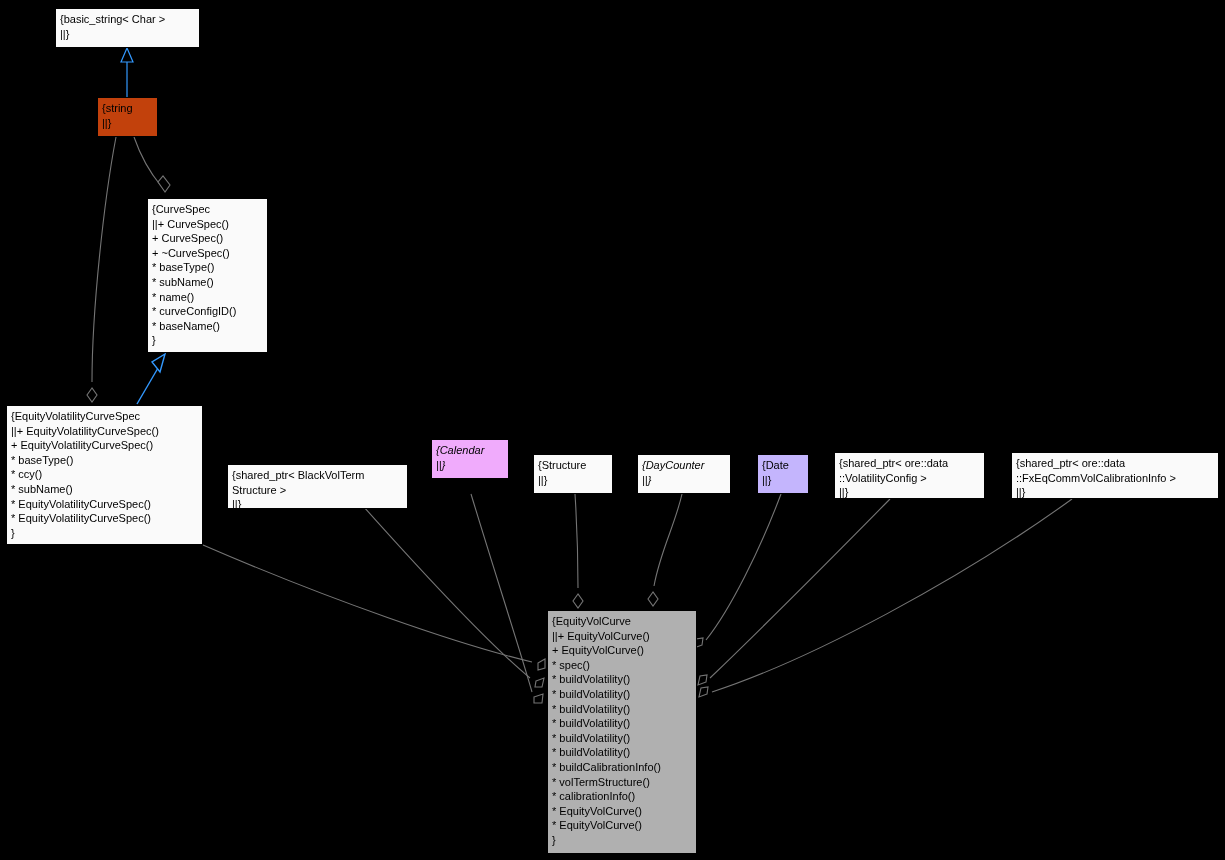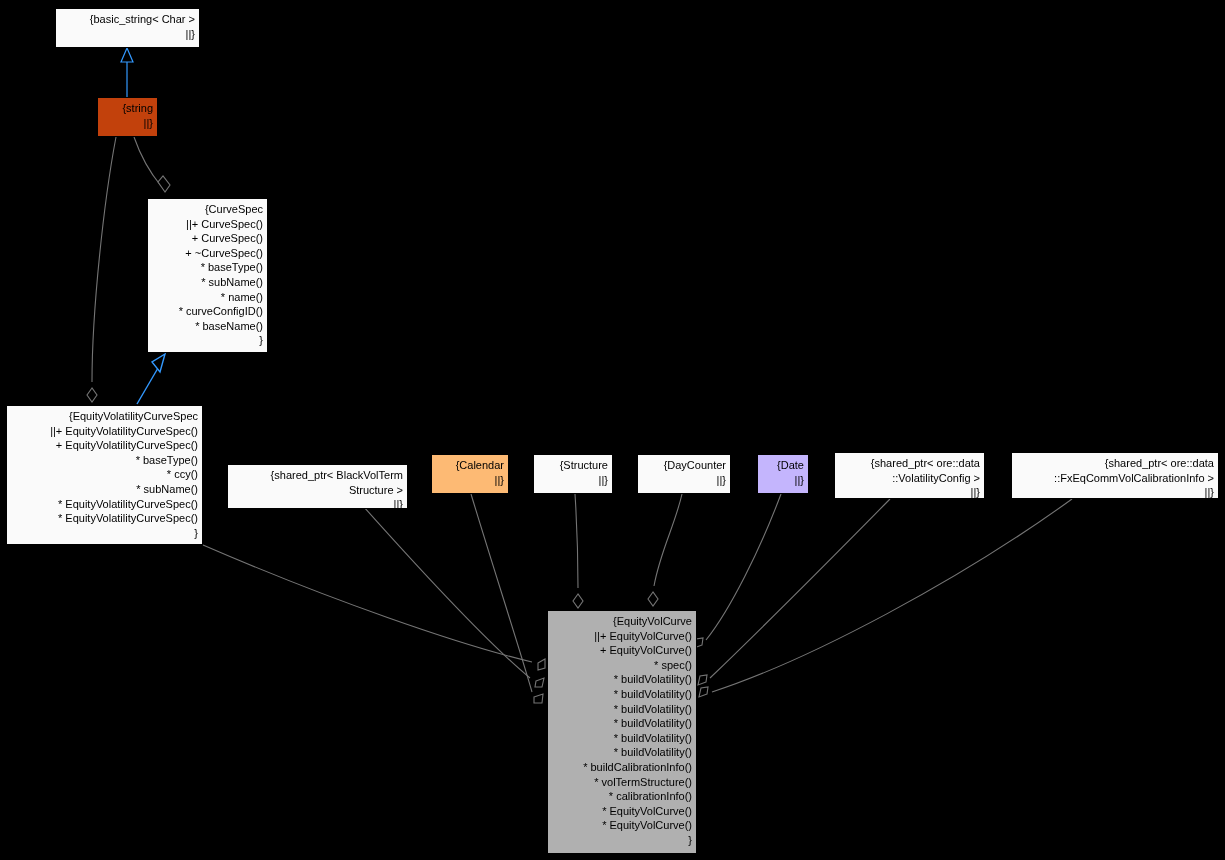--- a/index.html
+++ b/index.html
@@ -24,21 +24,21 @@
     pointer-events: none;
   }
   .node {
     position: absolute;
     box-sizing: border-box;
     border: 1px solid #000000;
     background: #fafafa;
     color: #000000;
     font-size: 11px;
     line-height: 14.6px;
-    text-align: right;
+    text-align: left;
     padding: 3px 4px;
     white-space: pre;
     overflow: hidden;
   }
   .node.filled {
     background: #b0b0b0;
   }
   .node .nline {
     display: block;
   }
@@ -110,21 +110,21 @@
       <polygon points="707,694 699,697 701,688 708,687" fill="#000000" stroke="#757575" stroke-width="1.1"></polygon>
     </g>
   </svg>
 
   <div id="nodes">
       <div class="node" style="left: 55px; top: 8px; width: 145px; height: 40px; background: rgb(250, 250, 250);"><span class="nline">{basic_string&lt; Char &gt;</span><span class="nline">||}</span></div>
       <div class="node" style="left: 97px; top: 97px; width: 61px; height: 40px; background: #c2410c;"><span class="nline">{string</span><span class="nline">||}</span></div>
       <div class="node" style="left: 147px; top: 198px; width: 121px; height: 155px; background: rgb(250, 250, 250);"><span class="nline">{CurveSpec</span><span class="nline">||+ CurveSpec()</span><span class="nline">+ CurveSpec()</span><span class="nline">+ ~CurveSpec()</span><span class="nline">* baseType()</span><span class="nline">* subName()</span><span class="nline">* name()</span><span class="nline">* curveConfigID()</span><span class="nline">* baseName()</span><span class="nline">}</span></div>
       <div class="node" style="left: 6px; top: 405px; width: 197px; height: 140px; background: rgb(250, 250, 250);"><span class="nline">{EquityVolatilityCurveSpec</span><span class="nline">||+ EquityVolatilityCurveSpec()</span><span class="nline">+ EquityVolatilityCurveSpec()</span><span class="nline">* baseType()</span><span class="nline">* ccy()</span><span class="nline">* subName()</span><span class="nline">* EquityVolatilityCurveSpec()</span><span class="nline">* EquityVolatilityCurveSpec()</span><span class="nline">}</span></div>
       <div class="node" style="left: 227px; top: 452px; width: 181px; height: 45px; background: rgb(250, 250, 250); margin-top: 12px;"><span class="nline">{shared_ptr&lt; BlackVolTerm</span><span class="nline">Structure &gt;</span><span class="nline">||}</span></div>
-      <div class="node" style="left: 431px; top: 454px; width: 78px; height: 40px; background: #fdba74;"><span class="nline">{Calendar</span><span class="nline">||}</span></div>
+      <div class="node" style="left: 431px; top: 439px; width: 78px; height: 40px; background: #f0abfc; font-style: italic;"><span class="nline">{Calendar</span><span class="nline">||}</span></div>
       <div class="node" style="left: 533px; top: 454px; width: 80px; height: 40px; background: rgb(250, 250, 250);"><span class="nline">{Structure</span><span class="nline">||}</span></div>
-      <div class="node" style="left: 637px; top: 454px; width: 94px; height: 40px; background: rgb(250, 250, 250);"><span class="nline">{DayCounter</span><span class="nline">||}</span></div>
+      <div class="node" style="left: 637px; top: 454px; width: 94px; height: 40px; background: rgb(250, 250, 250); font-style: italic;"><span class="nline">{DayCounter</span><span class="nline">||}</span></div>
       <div class="node" style="left: 757px; top: 454px; width: 52px; height: 40px; background: #c4b5fd;"><span class="nline">{Date</span><span class="nline">||}</span></div>
       <div class="node" style="left: 834px; top: 452px; width: 151px; height: 47px; background: rgb(250, 250, 250);"><span class="nline">{shared_ptr&lt; ore::data</span><span class="nline">::VolatilityConfig &gt;</span><span class="nline">||}</span></div>
       <div class="node" style="left: 1011px; top: 452px; width: 208px; height: 47px; background: rgb(250, 250, 250);"><span class="nline">{shared_ptr&lt; ore::data</span><span class="nline">::FxEqCommVolCalibrationInfo &gt;</span><span class="nline">||}</span></div>
       <div class="node filled" style="left: 547px; top: 610px; width: 150px; height: 244px; background: rgb(176, 176, 176);"><span class="nline">{EquityVolCurve</span><span class="nline">||+ EquityVolCurve()</span><span class="nline">+ EquityVolCurve()</span><span class="nline">* spec()</span><span class="nline">* buildVolatility()</span><span class="nline">* buildVolatility()</span><span class="nline">* buildVolatility()</span><span class="nline">* buildVolatility()</span><span class="nline">* buildVolatility()</span><span class="nline">* buildVolatility()</span><span class="nline">* buildCalibrationInfo()</span><span class="nline">* volTermStructure()</span><span class="nline">* calibrationInfo()</span><span class="nline">* EquityVolCurve()</span><span class="nline">* EquityVolCurve()</span><span class="nline">}</span></div>
     </div>
 </div>
 
 </body></html>

